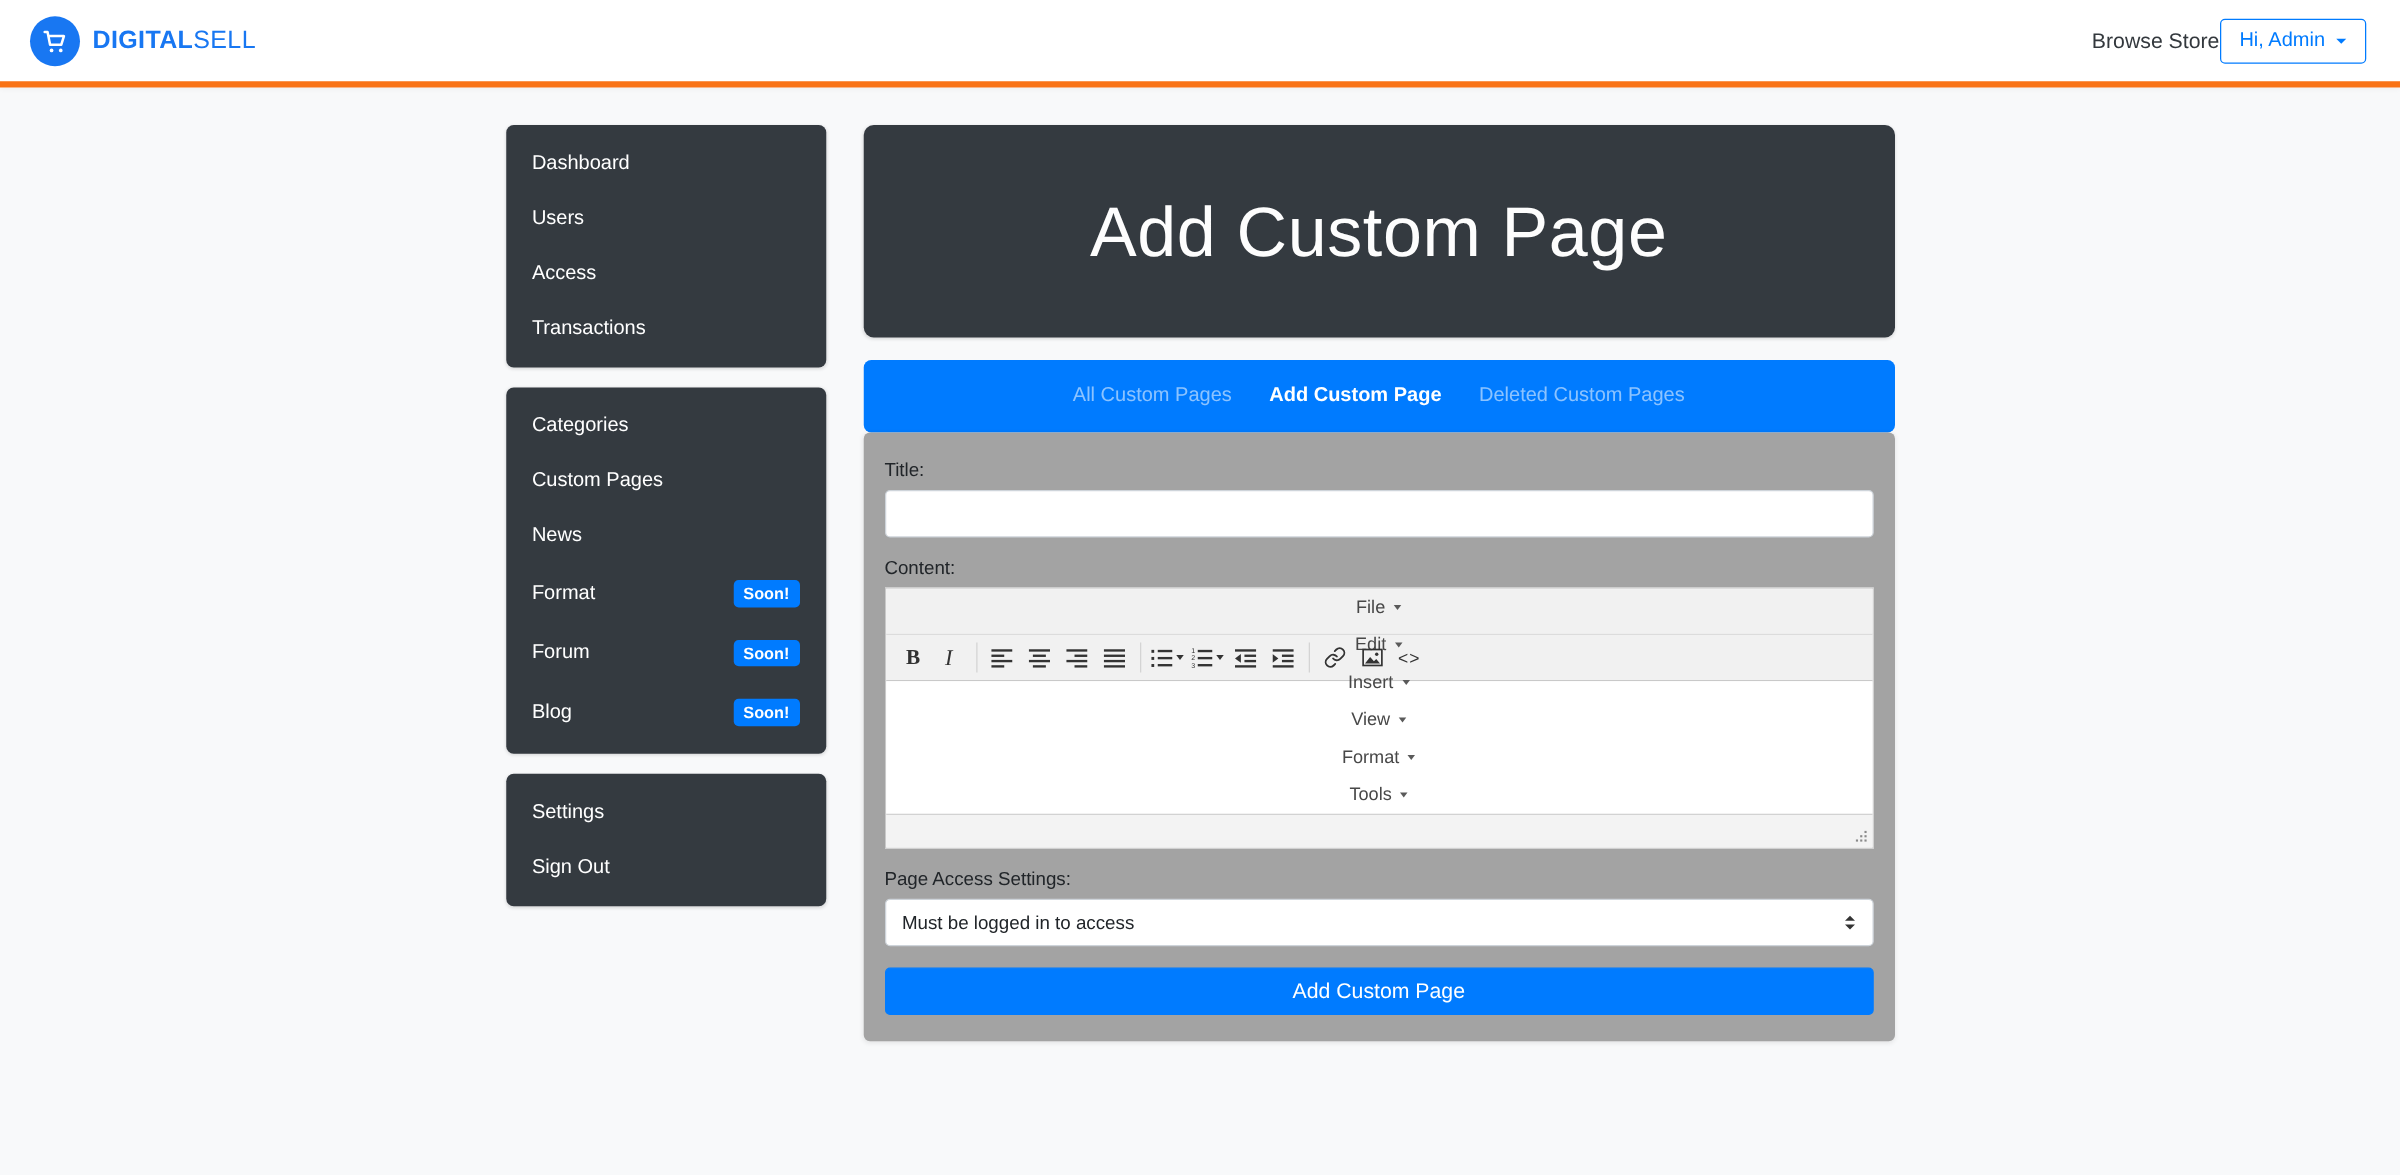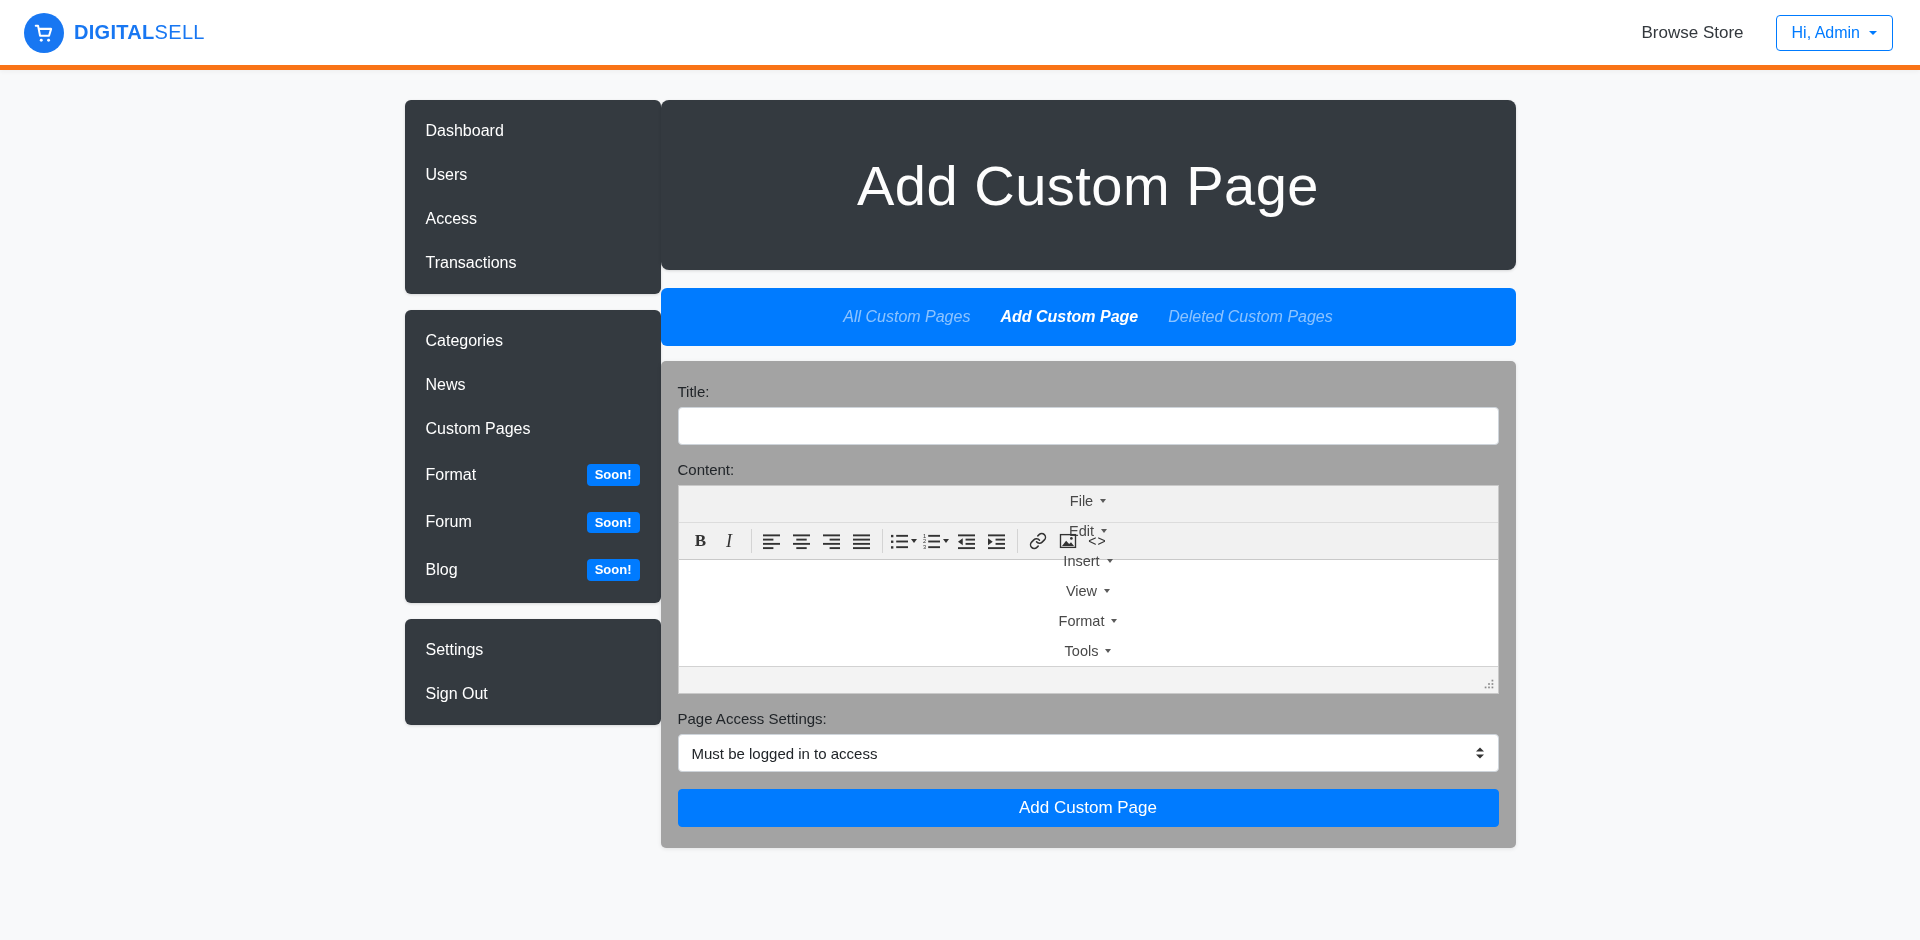--- a/index.html
+++ b/index.html
@@ -21,36 +21,36 @@
     box-shadow:0 2px 4px rgba(0,0,0,.04);
   }
   .brand { display:flex; align-items:center; gap:10px; cursor:pointer; }
   .brand-circle {
     width:40px; height:40px; border-radius:50%;
     background:#1877f2; display:flex; align-items:center; justify-content:center;
   }
   .brand-text { font-size:20px; color:#1877f2; letter-spacing:.3px; display:flex; }
   .brand-bold { font-weight:700; }
   .brand-light { font-weight:400; }
-  .nav-right { display:flex; align-items:center; gap:32px; }
+  .nav-right { display:flex; align-items:center; }
   .browse-link { font-size:17px; color:#33383d; cursor:pointer; }
   .user-btn {
     display:flex; align-items:center; gap:9px;
     border:1px solid #007bff; background:#fff; color:#007bff;
     font-size:16px; font-family:inherit;
     padding:8px 15px; border-radius:4px; cursor:pointer;
   }
   .caret-down {
     width:0; height:0; display:inline-block;
     border-left:4px solid transparent; border-right:4px solid transparent;
     border-top:4.5px solid currentColor;
   }
 
   
-  .layout { width:1111px; margin:30px auto 0; display:flex; align-items:flex-start; }
+  .layout { width:1111px; margin:30px auto 0; display:flex; gap:30px; align-items:flex-start; }
   .sidebar { width:256px; flex-shrink:0; }
   .side-card {
     background:#343a40; border-radius:6px;
     padding:9px 0; margin-bottom:16px;
     box-shadow:0 1px 3px rgba(0,0,0,.14);
   }
   .side-item {
     display:flex; align-items:center; justify-content:space-between;
     padding:13px 21px; color:#fff; font-size:16px; cursor:pointer;
   }
@@ -66,22 +66,20 @@
     background:#343a40; border-radius:8px; height:170px;
     display:flex; align-items:center; justify-content:center;
     margin-bottom:18px; box-shadow:0 1px 3px rgba(0,0,0,.14);
   }
   .hero-title { margin:0; font-size:56px; font-weight:300; color:#fdfdfd; letter-spacing:.5px; }
 
   
   .pills {
     background:#007bff; border-radius:6px; height:58px;
     display:flex; align-items:center; justify-content:center;
-    margin-bottom:15px;
-    font-style:italic;
   }
   .pill { font-size:16px; color:rgba(255,255,255,.55); padding:8px 15px; cursor:pointer; }
   .pill.active { color:#ffffff; font-weight:600; }
 
   
   .form-card {
     background:#a3a3a3; border-radius:5px;
     box-shadow:0 1px 4px rgba(0,0,0,.09);
     padding:22px 17px 21px;
   }
@@ -184,24 +182,24 @@
         </div>
       <div class="side-item">
           <span>Transactions</span>
         </div>
     </nav>
     <nav class="side-card">
       <div class="side-item">
           <span>Categories</span>
         </div>
       <div class="side-item">
+          <span>Custom Pages</span>
+        </div>
+      <div class="side-item">
           <span>News</span>
-        </div>
-      <div class="side-item">
-          <span>Custom Pages</span>
         </div>
       <div class="side-item">
         <span>Format</span>
         <span class="soon-badge">Soon!</span>
       </div>
       <div class="side-item">
         <span>Forum</span>
         <span class="soon-badge">Soon!</span>
       </div>
       <div class="side-item">

